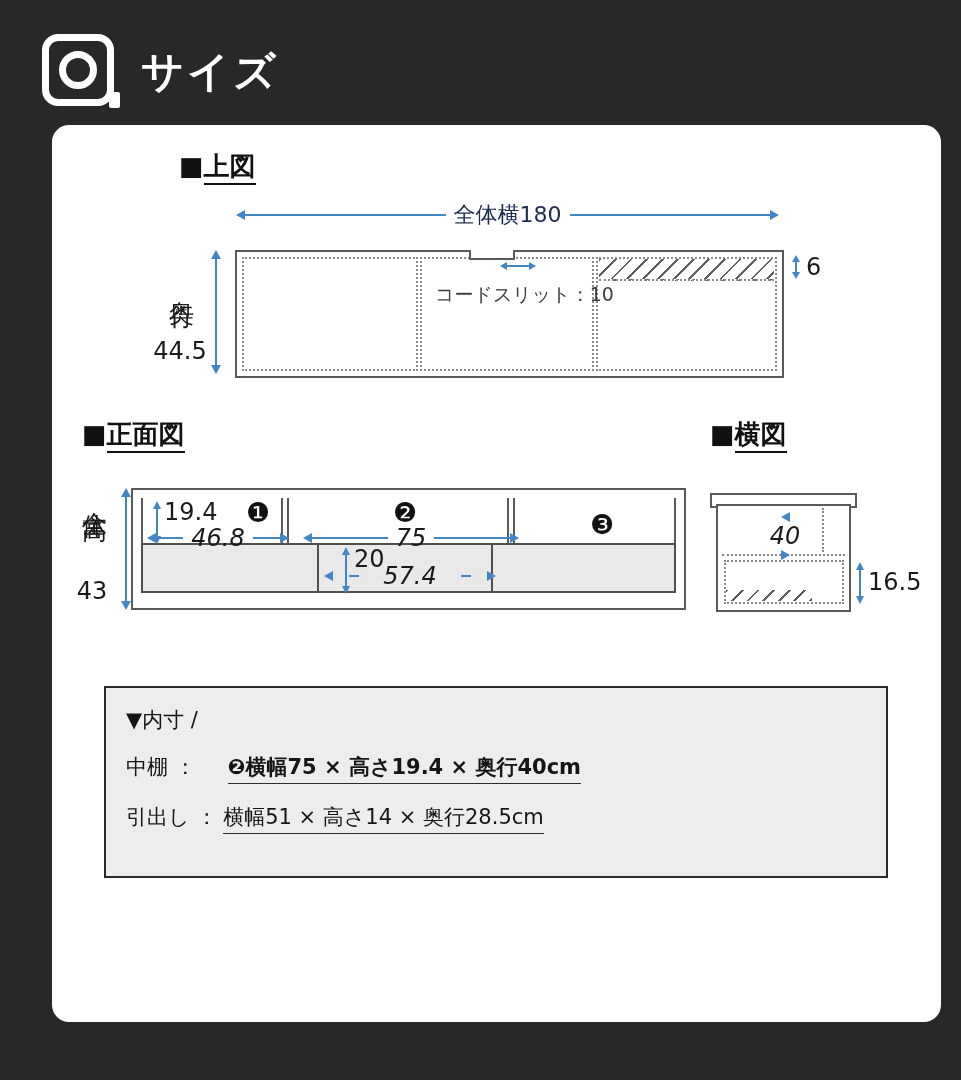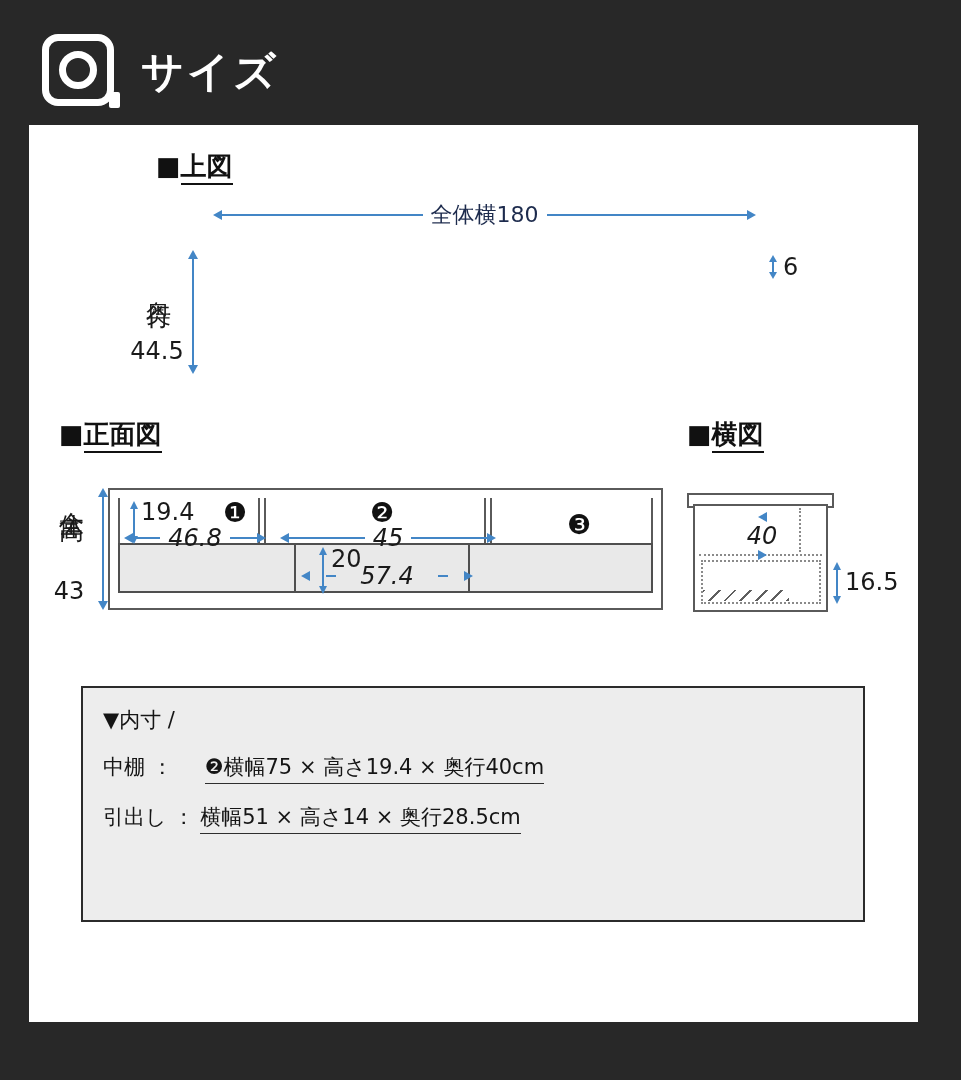--- a/index.html
+++ b/index.html
@@ -13,22 +13,22 @@
   .hdr-icon { position:absolute; left:42px; top:34px; width:72px; height:72px; }
   .tape-body { position:absolute; left:0; top:0; width:58px; height:58px;
     border:7px solid #fff; border-radius:16px; }
   .tape-circle { position:absolute; left:17px; top:17px; width:24px; height:24px;
     border:7px solid #fff; border-radius:50%; }
   .tape-tab { position:absolute; right:-6px; bottom:-2px; width:11px; height:16px;
     background:#fff; border-radius:2px; }
   .page-title { position:absolute; left:141px; top:44px; color:#fff;
     font-size:42px; font-weight:bold; letter-spacing:3px; }
   
-  .panel { position:absolute; left:29px; top:125px; width:889px; height:897px;
-    background:#fff; }
+  .panel { position:absolute; left:52px; top:125px; width:889px; height:897px;
+    background:#fff;border-radius:17px; }
   .sec-head { position:absolute; font-size:26px; font-weight:bold; color:#111;
     white-space:nowrap; }
   .sec-head .uline { border-bottom:2px solid #111; padding-bottom:2px; }
   
   .arr-h { position:absolute; display:flex; align-items:center; height:24px; }
   .arr-h .ln { flex:1; height:2px; background:#4386c6; }
   .arr-h .hd { width:0; height:0; border-top:5px solid transparent;
     border-bottom:5px solid transparent; }
   .arr-h .hd.l { border-right:9px solid #4386c6; }
   .arr-h .hd.r { border-left:9px solid #4386c6; }
@@ -78,28 +78,28 @@
   .sv-top { position:absolute; left:0; right:0; top:3px; height:11px;
     border:2px solid #5a5a5a; background:#fff; }
   .sv-body { position:absolute; left:6px; right:6px; top:14px; bottom:2px;
     border:2px solid #5a5a5a; background:#fff; }
   .sv-vdot { position:absolute; left:104px; top:2px; height:44px; border-left:2px dotted #8a8a8a; }
   .sv-hdot { position:absolute; left:4px; right:4px; top:48px; border-top:2px dotted #8a8a8a; }
   .sv-drawer { position:absolute; left:6px; right:5px; top:54px; height:40px;
     border:2px dotted #8a8a8a; }
   .sv-hatch { position:absolute; left:8px; width:86px; top:84px; height:11px; }
   
-  .specs { position:absolute; left:52px; top:561px; width:784px; height:236px;
+  .specs { position:absolute; left:52px; top:561px; width:784px; height:192px;
     background:#ededed; border:2px solid #2b2b2b; box-sizing:border-box;
     padding:14px 20px; font-size:21px; color:#151515; }
   .spec-row { display:flex; align-items:baseline; margin-top:19px; white-space:nowrap; }
   .spec-row.first { margin-top:4px; }
   .spec-label { margin-right:6px; }
   .spec-u { border-bottom:1px solid #2e2e2e; padding-bottom:2px; }
-  .spec-gap { margin-left:26px; }
+  .spec-gap { margin-left:26px;font-weight:bold; }
   
   .note { position:absolute; left:0; right:0; top:858px; text-align:center;
     font-size:17px; color:#9b9b9b; }
 </style>
 </head>
 <body>
 
 <div class="hdr-icon">
   <div class="tape-body"></div>
   <div class="tape-tab"></div>
@@ -114,20 +114,36 @@
   </div>
 
   <div class="arr-h" style="left:184px; top:78px; width:543px;">
     <span class="hd l"></span>
       <span class="ln"></span>
     <span class="lb dim-navy">全体横180</span>
     <span class="ln"></span>
       <span class="hd r"></span>
   </div>
 
+  <div class="tv-rect">
+    <div class="tv-inner">
+      <div class="tv-comp" style="flex:0 0 172px;"></div>
+      <div class="tv-comp" style="flex:0 0 170px;"></div>
+      <div class="tv-comp" style="flex:1;">
+        <div class="tv-hatch hatch"></div>
+      </div>
+    </div>
+    <div class="tv-notch"></div>
+    <div class="arr-h" style="left:263px; top:8px; width:36px; height:12px;">
+      <span class="hd l" style="border-top-width:4px;border-bottom-width:4px;border-right-width:7px;"></span>
+      <span class="ln"></span>
+      <span class="hd r" style="border-top-width:4px;border-bottom-width:4px;border-left-width:7px;"></span>
+    </div>
+    <div class="cord-lbl">コードスリット：10</div>
+  </div>
 
   <div class="vtext" style="left:113px; top:156px;">奥行</div>
   <div class="dim-txt" style="left:96px; top:212px; width:64px; text-align:center;">44.5</div>
   <div class="arr-v" style="left:158px; top:125px; height:124px;">
     <span class="hd u"></span>
       <span class="ln"></span>
       <span class="hd d"></span>
   </div>
 
   <div class="arr-v" style="left:738px; top:130px; height:24px;">
@@ -180,21 +196,21 @@
       <span class="hd l"></span>
         <span class="ln"></span>
       <span class="lb">46.8</span>
       <span class="ln"></span>
         <span class="hd r"></span>
     </div>
     <div class="badge" style="left:262px; top:11px;">❷</div>
     <div class="arr-h dim-dark" style="left:172px; top:38px; width:216px;">
       <span class="hd l"></span>
         <span class="ln"></span>
-      <span class="lb">45</span>
+      <span class="lb">75</span>
       <span class="ln"></span>
         <span class="hd r"></span>
     </div>
     <div class="badge" style="left:459px; top:23px;">❸</div>
     <div class="arr-v" style="left:209px; top:59px; height:47px;">
       <span class="hd u" style="border-left-width:4px;border-right-width:4px;border-bottom-width:8px;"></span>
       <span class="ln"></span>
       <span class="hd d" style="border-left-width:4px;border-right-width:4px;border-top-width:8px;"></span>
     </div>
     <div class="dim-txt" style="left:223px; top:57px;">20</div>

